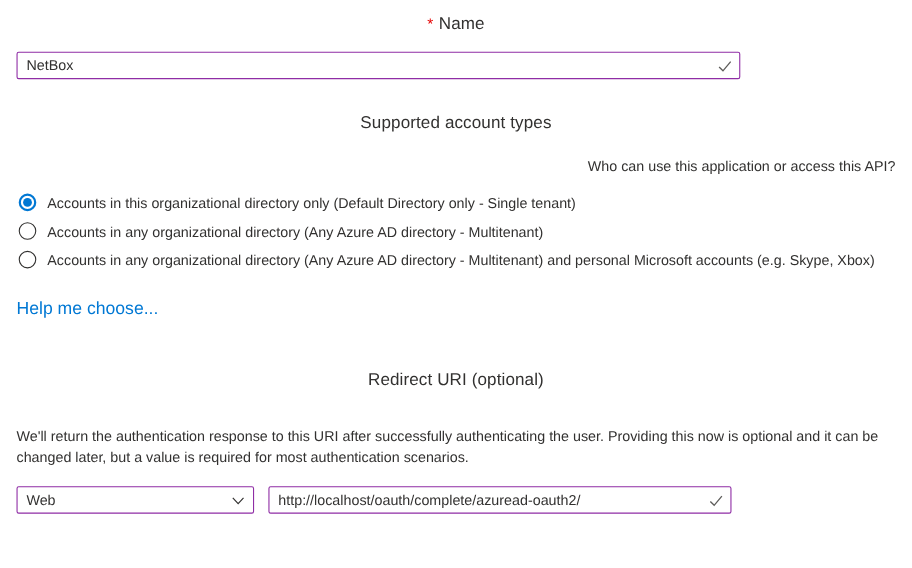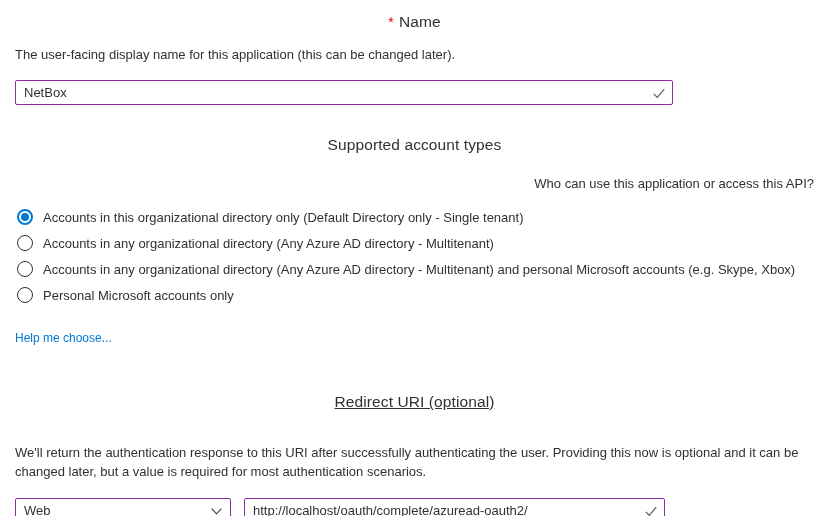--- a/index.html
+++ b/index.html
@@ -45,25 +45,25 @@
     margin:0 10px 0 2px; flex:0 0 auto;
     display:flex; align-items:center; justify-content:center;
   }
   .radio-row.selected .radio-circle { border:2px solid #0078d4; width:16px; height:16px; }
   .radio-dot { width:8px; height:8px; border-radius:50%; background:transparent; }
   .radio-row.selected .radio-dot { background:#0078d4; }
   .radio-label { font-size:13px; color:#323130; }
 
   .help-link {
     display:inline-block; margin-top:23px;
-    font-size:12px; color:#0078d4; text-decoration:none; cursor:pointer;
+    font-size:16px; color:#0078d4; text-decoration:none; cursor:pointer;
   }
 
   
-  .redirect-title { margin-top:47px;text-decoration:underline; }
+  .redirect-title { margin-top:47px; }
   .redirect-desc { margin-top:32px; max-width:800px; }
   .redirect-row { margin-top:17px; display:flex; align-items:center; }
 
   .select-wrap { position:relative; width:216px; height:25px; margin-right:13px; }
   .select-box {
     width:100%; height:100%;
     border:1.5px solid #8f2da5; border-radius:2px; background:#fff;
     display:flex; align-items:center;
     font-size:13px; color:#323130; padding:0 26px 0 8px; cursor:pointer;
   }
@@ -76,21 +76,20 @@
 </head>
 <body>
 
 <div class="page">
 
   
   <div class="name-title-row section-title">
     <span class="required-star">*</span><span>Name</span>
   </div>
 
-  <div class="desc name-desc">The user-facing display name for this application (this can be changed later).</div>
 
   <div class="name-input-wrap">
     <input class="txt-input" type="text" value="NetBox" style="">
     <svg class="input-check" viewBox="0 0 16 16">
       <path d="M2 9 L6 13 L14 3.5" fill="none" stroke="#5f5e5c" stroke-width="1.4"></path>
     </svg>
   </div>
 
   
   <div class="section-title acct-title">Supported account types</div>
@@ -109,26 +108,20 @@
           <span class="radio-dot"></span>
         </span>
       <span class="radio-label">Accounts in any organizational directory (Any Azure AD directory - Multitenant)</span>
     </div>
     <div class="radio-row">
       <span class="radio-circle">
           <span class="radio-dot"></span>
         </span>
       <span class="radio-label">Accounts in any organizational directory (Any Azure AD directory - Multitenant) and personal Microsoft accounts (e.g. Skype, Xbox)</span>
     </div>
-    <div class="radio-row">
-      <span class="radio-circle">
-          <span class="radio-dot"></span>
-        </span>
-      <span class="radio-label">Personal Microsoft accounts only</span>
-    </div>
   </div>
 
   <a class="help-link">Help me choose...</a>
 
   
   <div class="section-title redirect-title">Redirect URI (optional)</div>
 
   <div class="desc redirect-desc">We'll return the authentication response to this URI after successfully authenticating the user. Providing this now is optional and it can be changed later, but a value is required for most authentication scenarios.</div>
 
   <div class="redirect-row">

